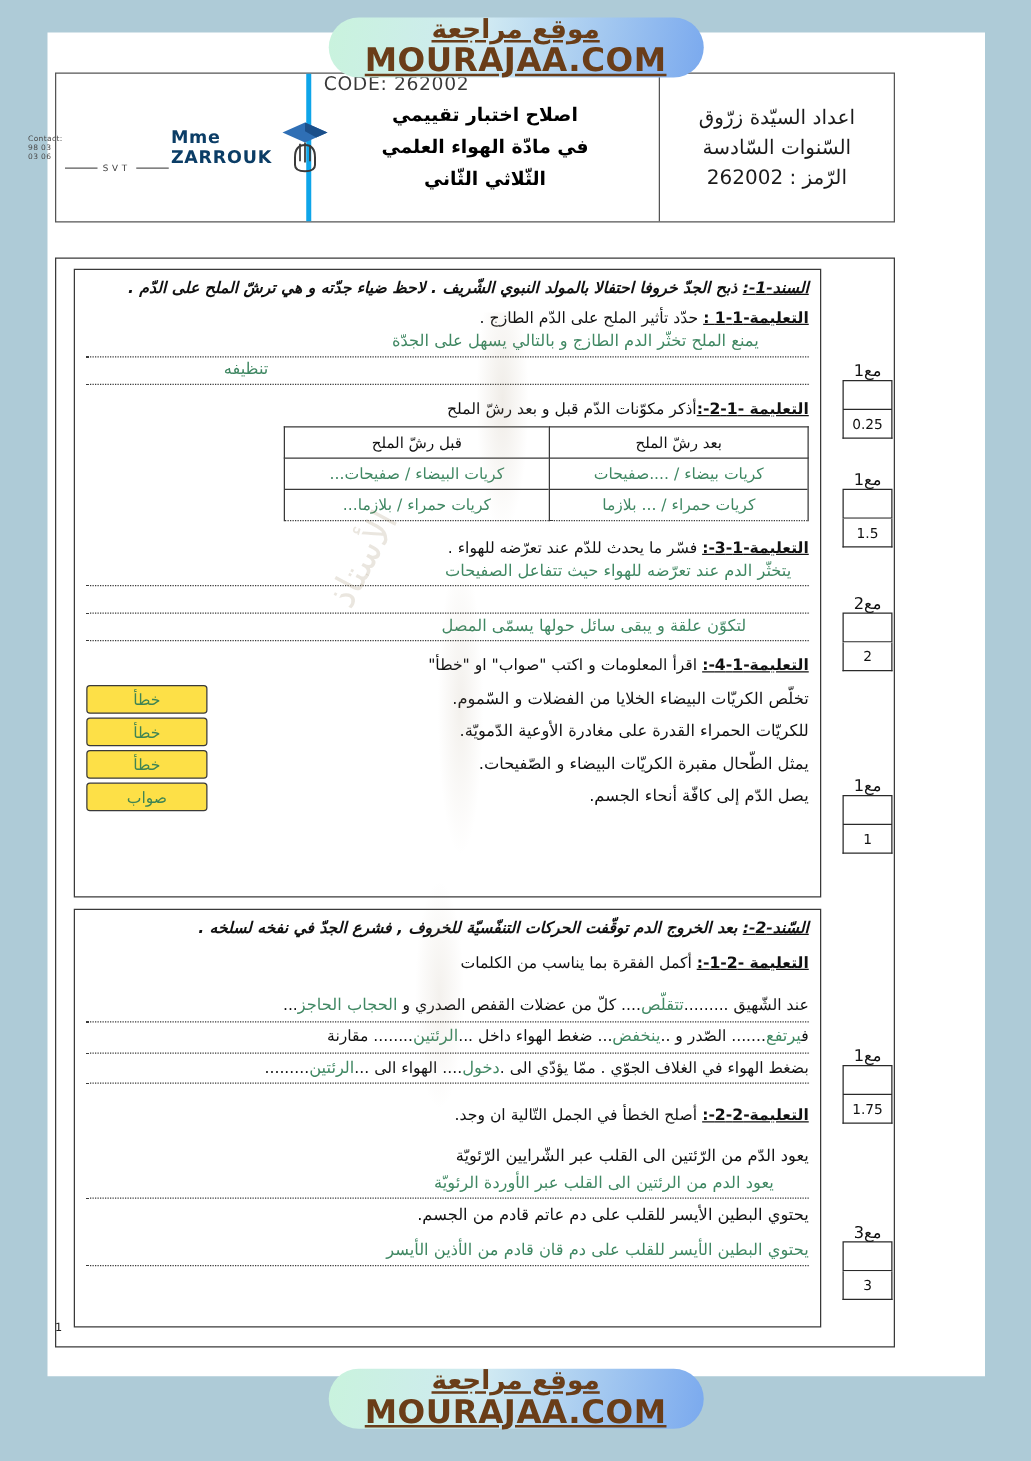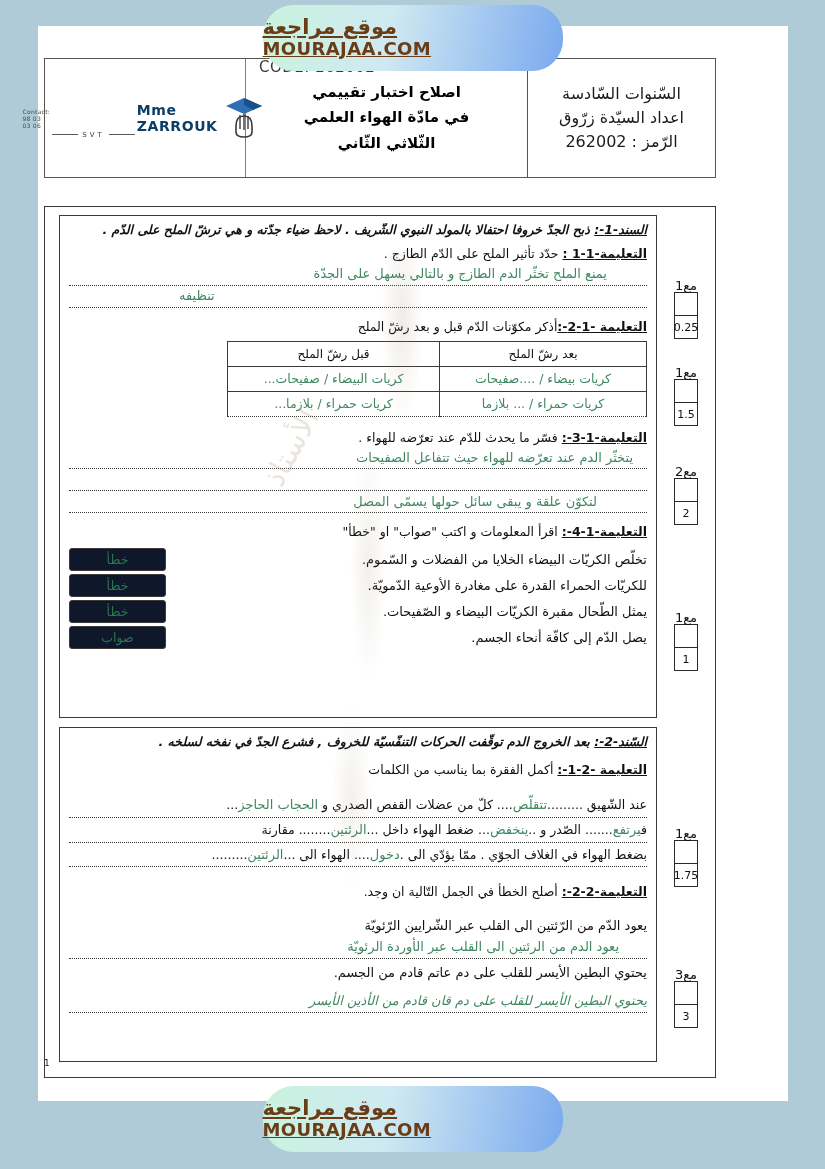--- a/index.html
+++ b/index.html
@@ -17,46 +17,46 @@
   }
   
   .wm{
     position:absolute;left:0;width:825px;height:68px;
     display:flex;align-items:center;justify-content:center;
     z-index:40;pointer-events:none;
   }
   .wm-top{top:4px;}
   .wm-bottom{top:1085px;}
   .wm-pill{
-    position:relative;width:300px;height:66px;border-radius:31px;
+    position:relative;width:300px;height:48px;border-radius:31px;
     background:linear-gradient(100deg,#c9f3dd 0%,#cfe9f2 42%,#7aa9ee 100%);
-    display:flex;flex-direction:column;align-items:flex-end;justify-content:center;
+    display:flex;flex-direction:column;align-items:center;justify-content:center;
   }
   .wm-ar{
     font-size:21px;font-weight:bold;color:#6a3d18;
     text-decoration:underline;line-height:1.1;direction:rtl;
   }
   .wm-en{
-    font-size:18px;font-weight:bold;color:#6a3d18;
+    font-size:26px;font-weight:bold;color:#6a3d18;
     text-decoration:underline;letter-spacing:.4px;line-height:1.15;direction:ltr;
   }
   
   .code-line{
     position:absolute;left:259px;top:58px;z-index:30;
     font-family:"DejaVu Sans","Liberation Sans",sans-serif;
     font-size:15px;color:#1d1d1d;letter-spacing:.5px;direction:ltr;opacity:.88;
   }
   
   .hdr{
     position:absolute;left:44px;top:58px;width:670px;height:118px;
     border:1px solid #555;display:flex;direction:rtl;background:#fff;
   }
   .hdr-cell{display:flex;flex-direction:column;align-items:center;justify-content:center;}
   .hdr-c1{width:175px;border-left:1px solid #555;padding:4px 6px;}
-  .hdr-c2{flex:1;border-left:1px solid #0ea5e9;}
+  .hdr-c2{flex:1;border-left:4px solid #0ea5e9;}
   .hdr-c3{width:200px;}
   .hdr-c1 div{
     font-size:16px;color:#1b1b1b;line-height:1.5;width:100%;text-align:center;
     font-family:"DejaVu Sans",sans-serif;
   }
   .hdr-c2 div{
     font-size:15px;font-weight:bold;color:#000;line-height:1.7;text-align:center;
   }
   .logo-wrap{display:flex;align-items:center;justify-content:center;gap:2px;}
   .logo-name{font-size:14px;font-weight:bold;color:#0b3d66;letter-spacing:.6px;direction:ltr;}
@@ -106,26 +106,26 @@
     border:1px solid #3a3a3a;height:22px;vertical-align:middle;
     font-size:12px;padding:1px 6px;text-align:center;font-weight:normal;color:#111;
   }
   table.comp td .ans{text-align:center;font-size:12.5px;}
   table.comp td{border-bottom:1px dotted #3a3a3a;}
   
   .tf-row{display:flex;align-items:center;justify-content:space-between;margin:3px 0;}
   .tf-box{
     width:95px;height:21px;border:1px solid #3a3a3a;border-radius:3px;
     display:flex;align-items:center;justify-content:center;
-    background:#0f172a;
+    background:#fde047;
   }
   .tf-box .ans{font-size:12.5px;letter-spacing:.5px;}
   .tf-text{flex:1;text-align:right;padding-left:12px;font-size:13px;color:#111;}
   
-  .score{position:absolute;width:24px;direction:rtl;}
+  .score{position:absolute;width:40px;direction:rtl;margin-top:12px;}
   .score-label{
     font-size:13px;color:#111;text-align:center;font-family:"DejaVu Sans",sans-serif;
     margin-bottom:0px;line-height:1;
   }
   .score-cell{
     border:1px solid #2a2a2a;height:22px;background:#fff;
   }
   .score-cell.val{
     border-top:none;display:flex;align-items:center;justify-content:center;
     font-size:11px;color:#111;font-family:"DejaVu Sans",sans-serif;direction:ltr;
@@ -154,22 +154,22 @@
 
 <div class="sheet"></div>
 
 <div class="paper-wm"></div>
 <div class="paper-wm-txt">الأستاذ</div>
 
 <div class="code-line">CODE: 262002</div>
 
 <div class="hdr">
   <div class="hdr-cell hdr-c1">
+    <div class="ar">اعداد السيّدة زرّوق</div>
     <div class="ar">السّنوات السّادسة</div>
-    <div class="ar">اعداد السيّدة زرّوق</div>
     <div class="ar">الرّمز : 262002</div>
   </div>
   <div class="hdr-cell hdr-c2">
     <div class="ar">اصلاح اختبار تقييمي</div>
     <div class="ar">في مادّة الهواء العلمي</div>
     <div class="ar">الثّلاثي الثّاني</div>
   </div>
   <div class="hdr-cell hdr-c3">
     <div class="logo-wrap">
       <span>
@@ -294,21 +294,21 @@
     <div class="ar instr" style="margin-top:16px;">
       <u>التعليمة-2-2-:</u><span> أصلح الخطأ في الجمل التّالية ان وجد.</span>
     </div>
 
     <div style="margin-top:14px;">
       <div class="ar stmt" style="line-height:1.5;">يعود الدّم من الرّئتين الى القلب عبر الشّرايين الرّئويّة</div>
       <div class="dotline" style="margin-top:2px;">
         <span class="ans" style="margin-right:28px;">يعود الدم من الرئتين الى القلب عبر الأوردة الرئويّة</span>
       </div>
       <div class="ar stmt" style="line-height:1.5;margin-top:4px;">يحتوي البطين الأيسر للقلب على دم عاتم قادم من الجسم.</div>
-      <div class="dotline" style="margin-top:10px;font-style:italic;">
+      <div class="dotline" style="margin-top:10px;">
         <span class="ans">يحتوي البطين الأيسر للقلب على دم قان قادم من الأذين الأيسر</span>
       </div>
     </div>
   </div>
 
   <div class="score" style="left:629px;top:72px;">
     <div class="score-label">مع1</div>
     <div class="score-cell"></div>
     <div class="score-cell val">0.25</div>
   </div>

